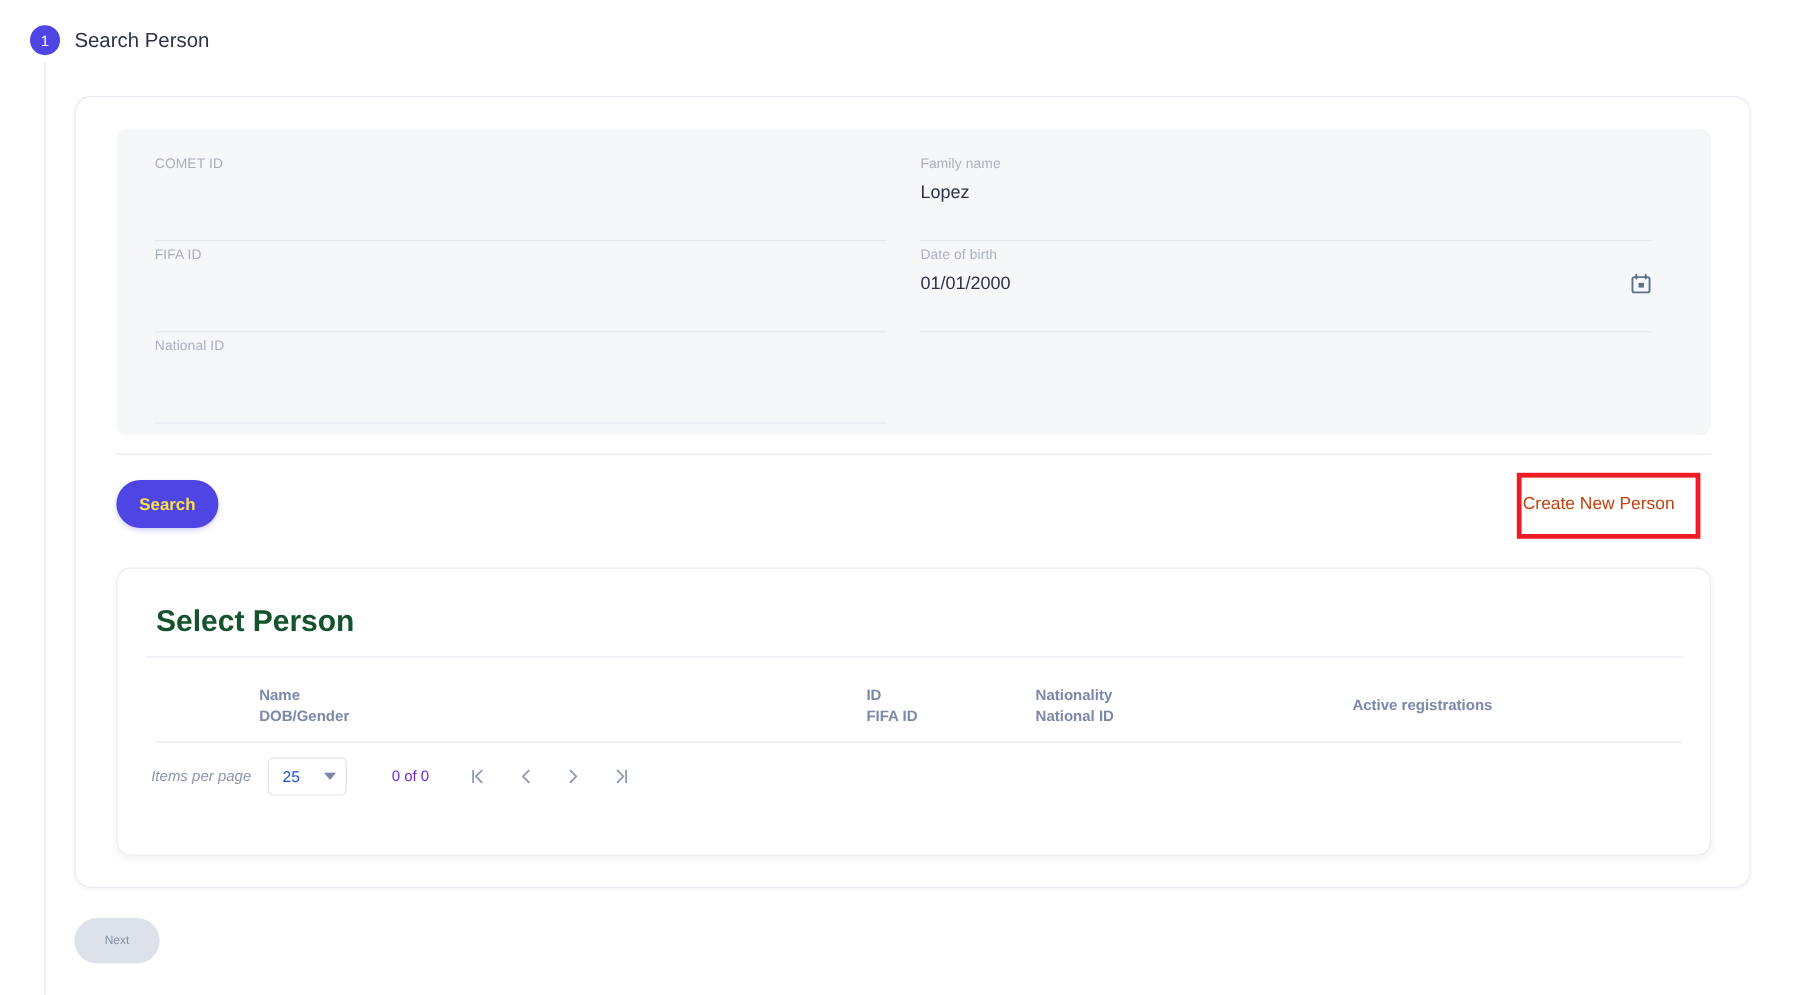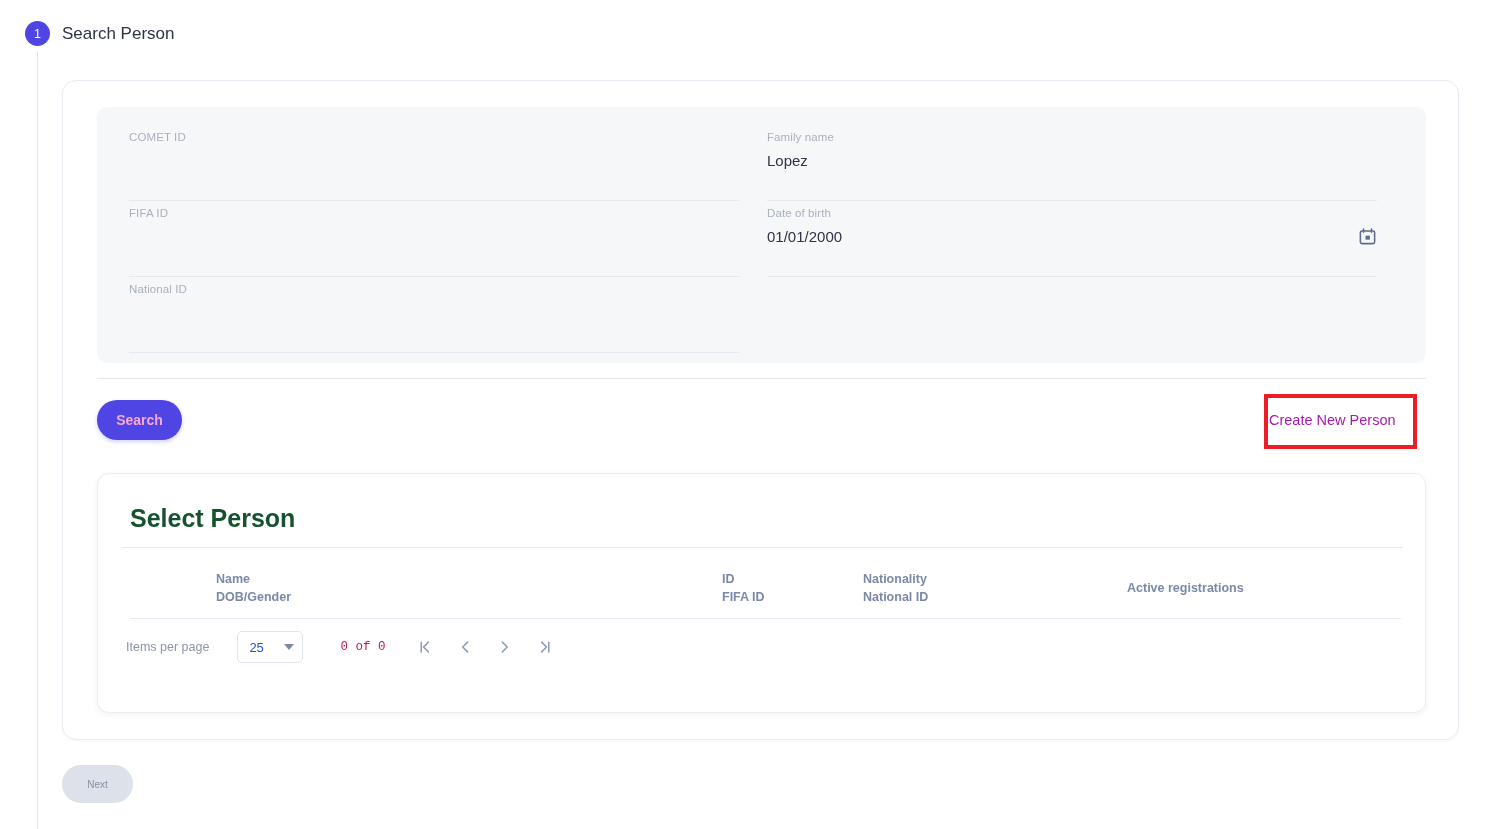--- a/index.html
+++ b/index.html
@@ -87,32 +87,32 @@
   
   .actions-divider {
     position: absolute; left: 34px; top: 297px;
     width: 1329px; height: 1px; background: #e4e8f0;
   }
 
   
   .btn-search {
     position: absolute; left: 34px; top: 319px;
     width: 85px; height: 40px;
-    background: #4f45e4; color: #f9a8d4;
+    background: #4f45e4; color: #fde047;
     border: none; border-radius: 22px;
     font-family: "Liberation Sans", sans-serif;
     font-size: 14px; font-weight: bold;
     cursor: pointer;
     box-shadow: 0 2px 4px rgba(79,69,228,0.25);
   }
   .btn-create {
     position: absolute; left: 1206px; top: 325px;
     height: 28px;
     background: transparent; border: none;
-    color: #a21caf; font-size: 14.5px;
+    color: #c2410c; font-size: 14.5px;
     font-family: "Liberation Sans", sans-serif;
     cursor: pointer; padding: 0;
     white-space: nowrap;
   }
   .red-highlight {
     position: absolute;
     left: 1201px; top: 313px;
     width: 153px; height: 55px;
     border: 4px solid #ee1c24;
     pointer-events: none;
@@ -153,37 +153,37 @@
   .th-id { left: 592px; top: 3px; }
   .th-nat { left: 733px; top: 3px; }
   .th-active { left: 997px; top: 12px; }
 
   
   .paginator {
     position: absolute; left: 28px; top: 153px;
     display: flex; align-items: center;
     height: 40px;
   }
-  .pg-label { font-size: 12.5px; color: #8c94a8; margin-right: 28px; }
+  .pg-label { font-size: 12.5px; color: #8c94a8; margin-right: 14px; font-style: italic; }
   .pg-select {
     width: 66px; height: 32px;
     border: 1px solid #dfe3ec; border-radius: 5px;
     display: flex; align-items: center;
     padding: 0 8px 0 11px;
     background: #fff; cursor: pointer;
   }
   .pg-select-val { font-size: 13px; color: #1d4ed8; }
   .pg-caret {
     margin-left: auto;
     width: 0; height: 0;
     border-left: 5px solid transparent;
     border-right: 5px solid transparent;
     border-top: 6px solid #7b88a8;
   }
-  .pg-range { font-size: 12.5px; color: #be185d; margin-left: 37px; font-family: Liberation Mono, monospace; }
+  .pg-range { font-size: 12.5px; color: #6d28d9; margin-left: 37px; }
   .pg-btns { display: flex; align-items: center; margin-left: 29px; gap: 18px; }
   .pg-btn {
     width: 22px; height: 22px;
     display: flex; align-items: center; justify-content: center;
     background: transparent; border: none; cursor: pointer; padding: 0;
   }
 
   
   .btn-next {
     position: absolute; left: 62px; top: 765px;

